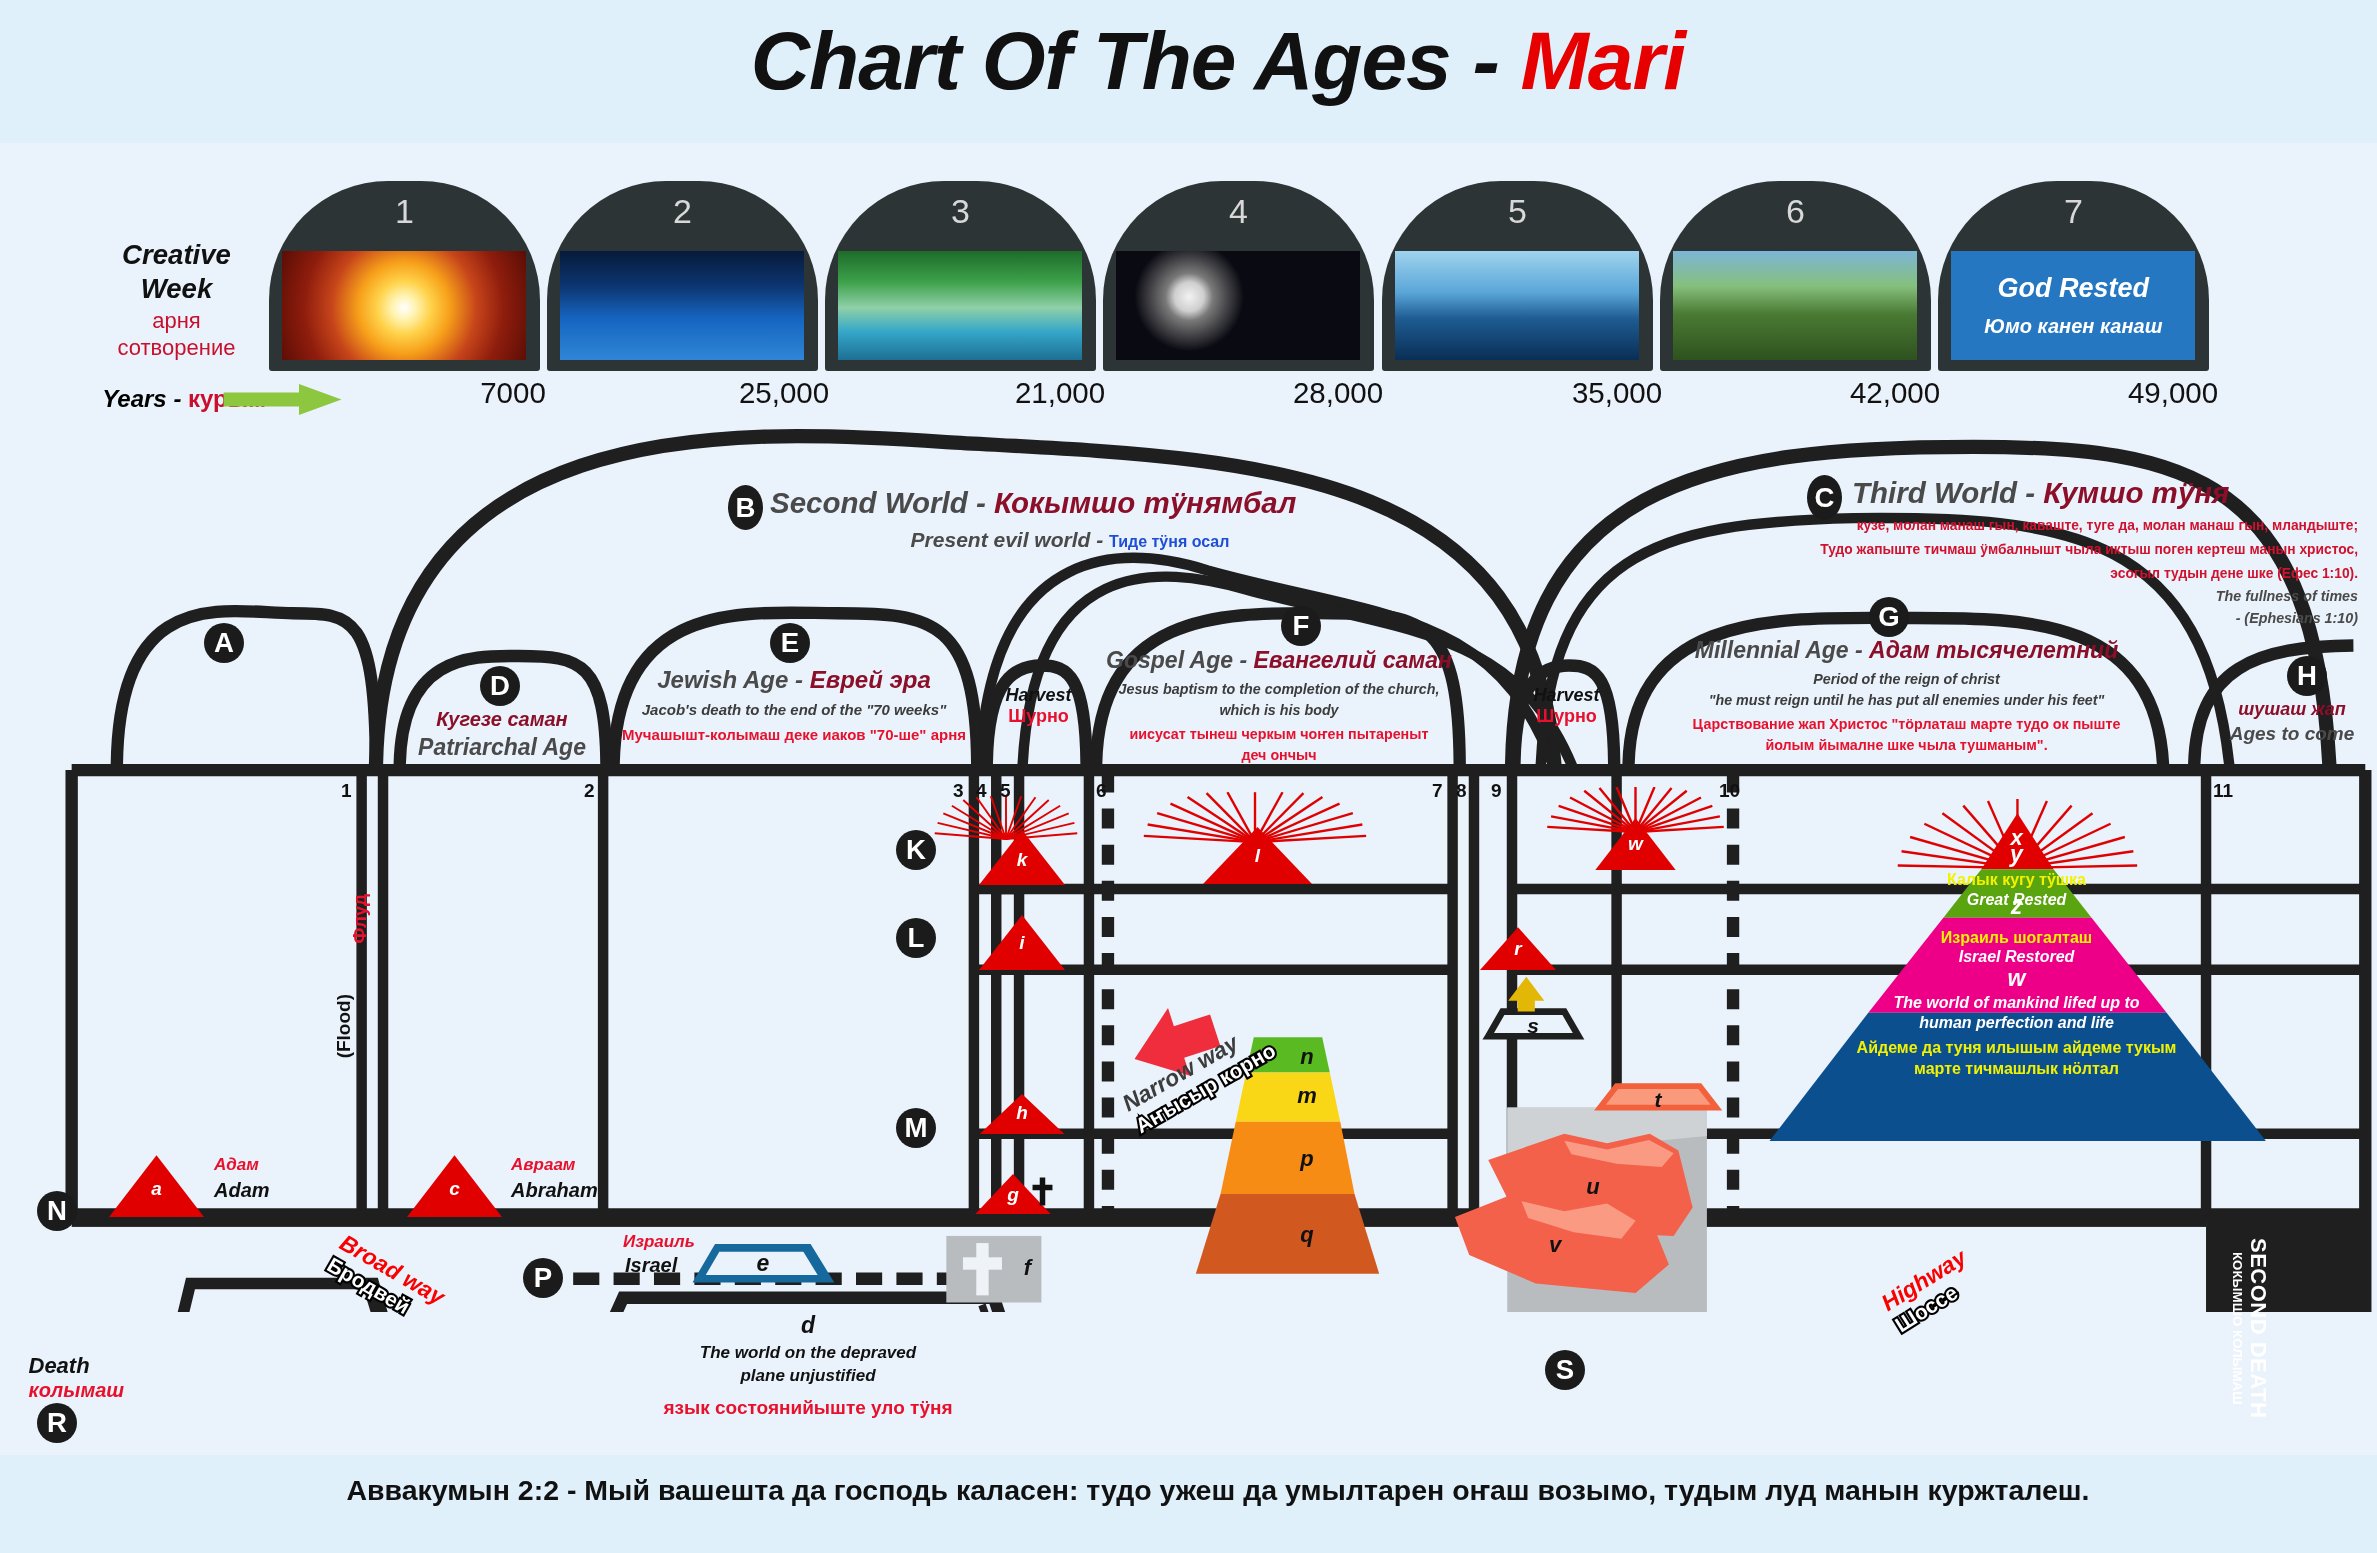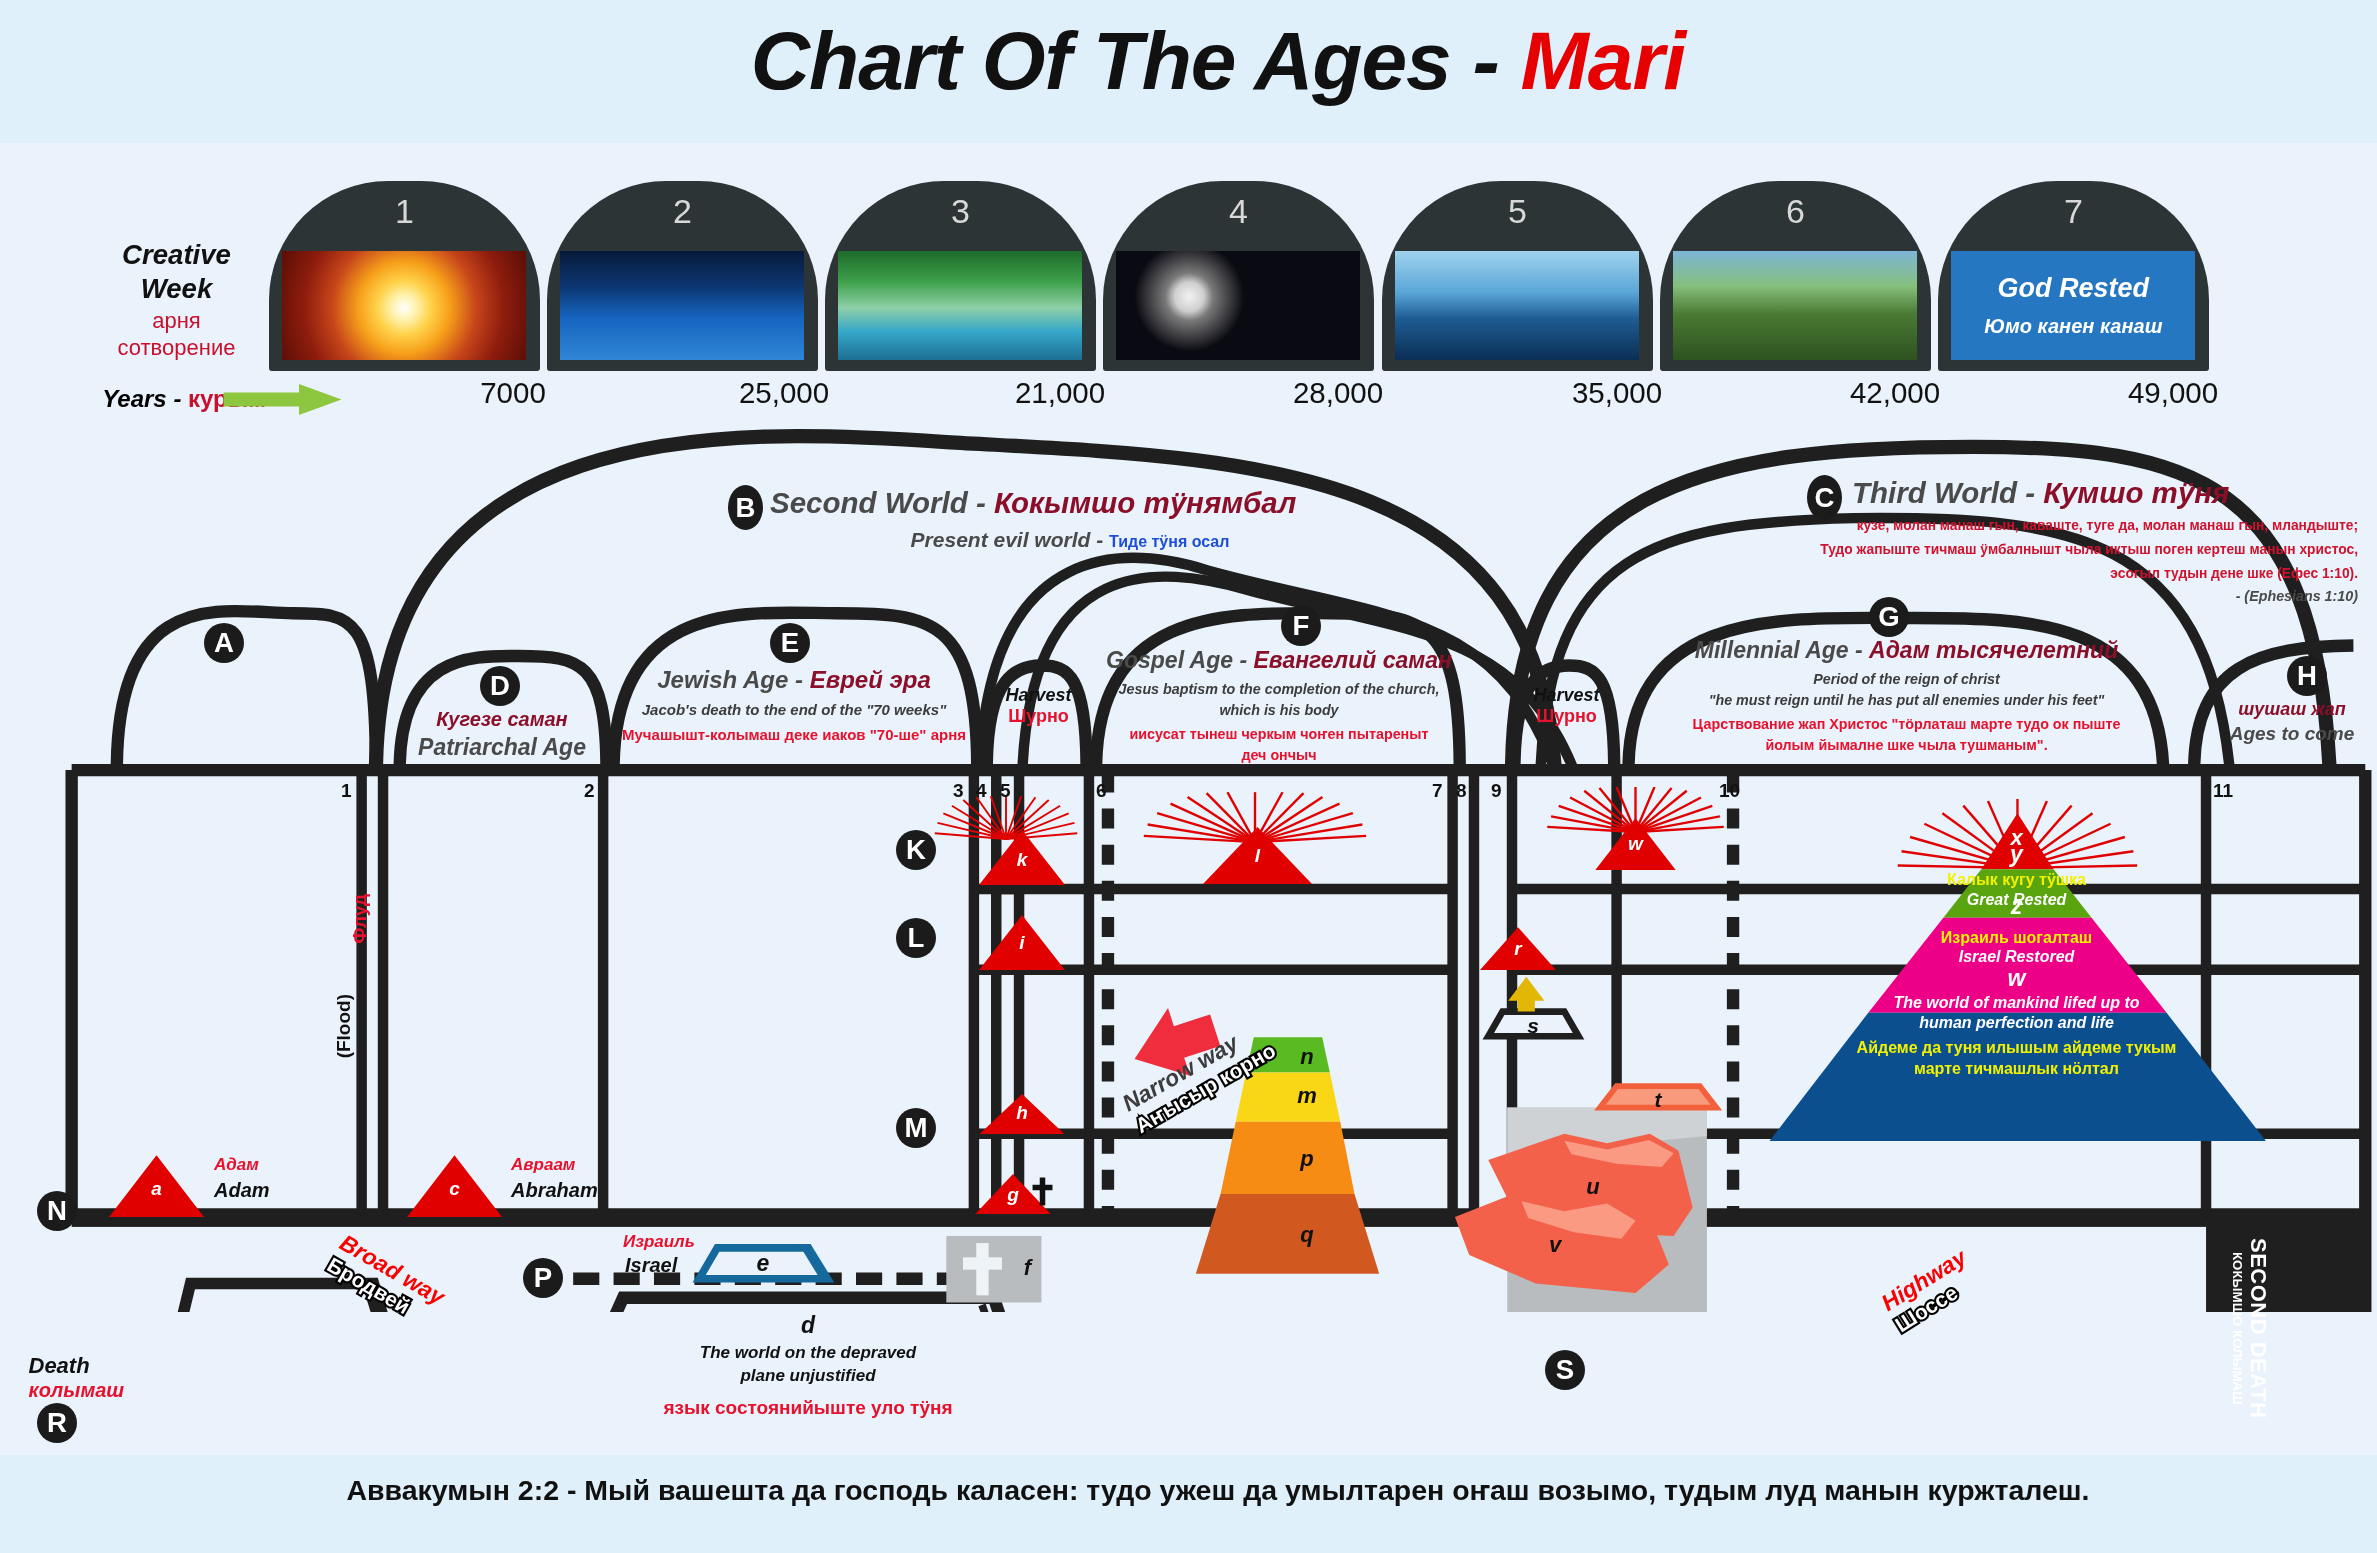--- a/index.html
+++ b/index.html
@@ -389,20 +389,21 @@
   </div>
 
   <div class="badge" style="left:1807px; top:475px;">C</div>
   <div class="agebox ttl2" style="left:1852px; top:476px; width:571px; text-align:left;">
     <span class="hd-en">Third World - </span><span class="hd-ru">Кумшо тÿня</span>
   </div>
   <div style="position:absolute; left:1569px; top:514px; width:789px; z-index:36;">
     <div class="tw-para">кузе, молан манаш гын, каваште, туге да, молан манаш гын, мландыште;</div>
     <div class="tw-para">Тудо жапыште тичмаш ÿмбалнышт чыла иктыш поген кертеш манын христос,</div>
     <div class="tw-para">эсогыл тудын дене шке (Ефес 1:10).</div>
+    <div class="tw-para2">The fullness of times</div>
     <div class="tw-para2">- (Ephesians 1:10)</div>
   </div>
 
   <div class="badge round" style="left:204px; top:623px;">A</div>
 
   <div class="badge round" style="left:480px; top:666px;">D</div>
   <div class="agebox" style="left:395px; top:708px; width:214px;">
     <span style="font-size:20px;font-weight:bold;font-style:italic;color:#8c0f2a;display:block;">Кугезе саман</span>
     <span style="font-size:23px;font-weight:bold;font-style:italic;color:#4a4a4a;display:block;margin-top:2.9px;">Patriarchal Age</span>
   </div>

